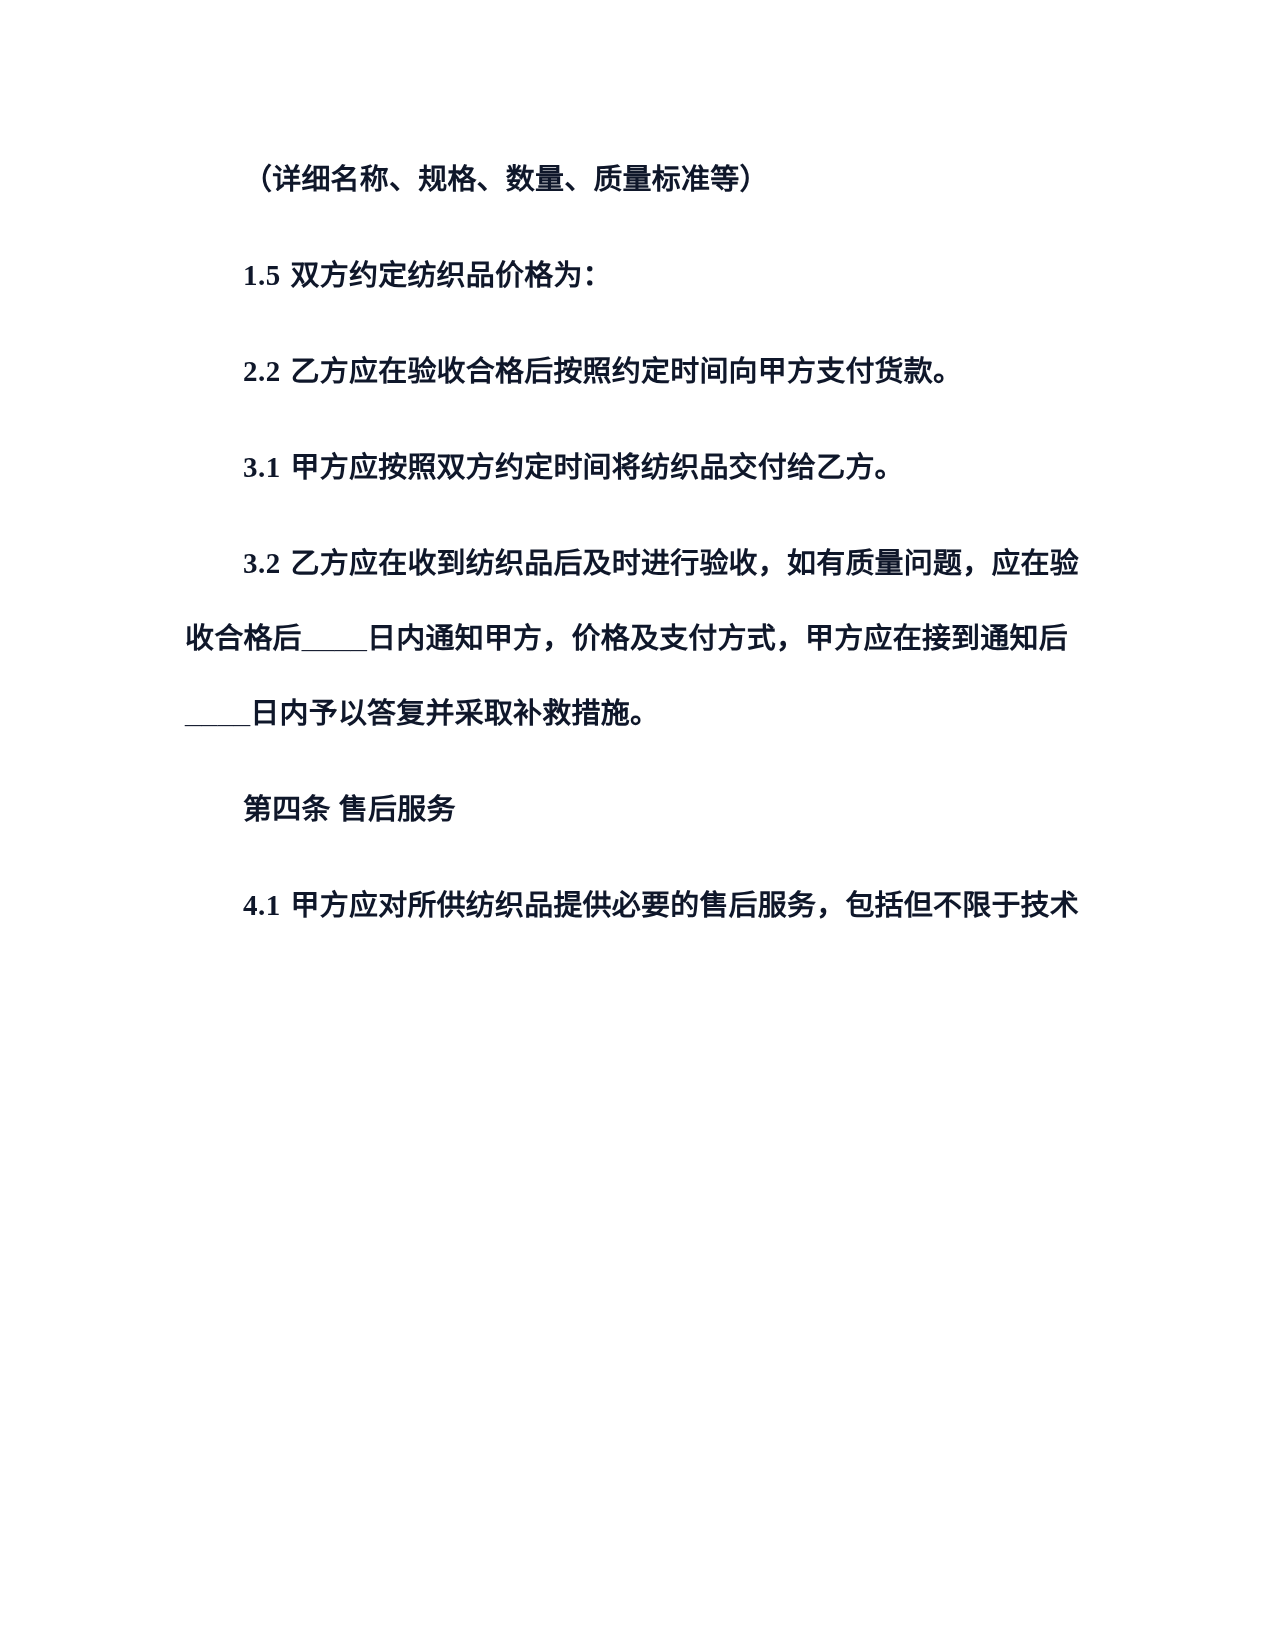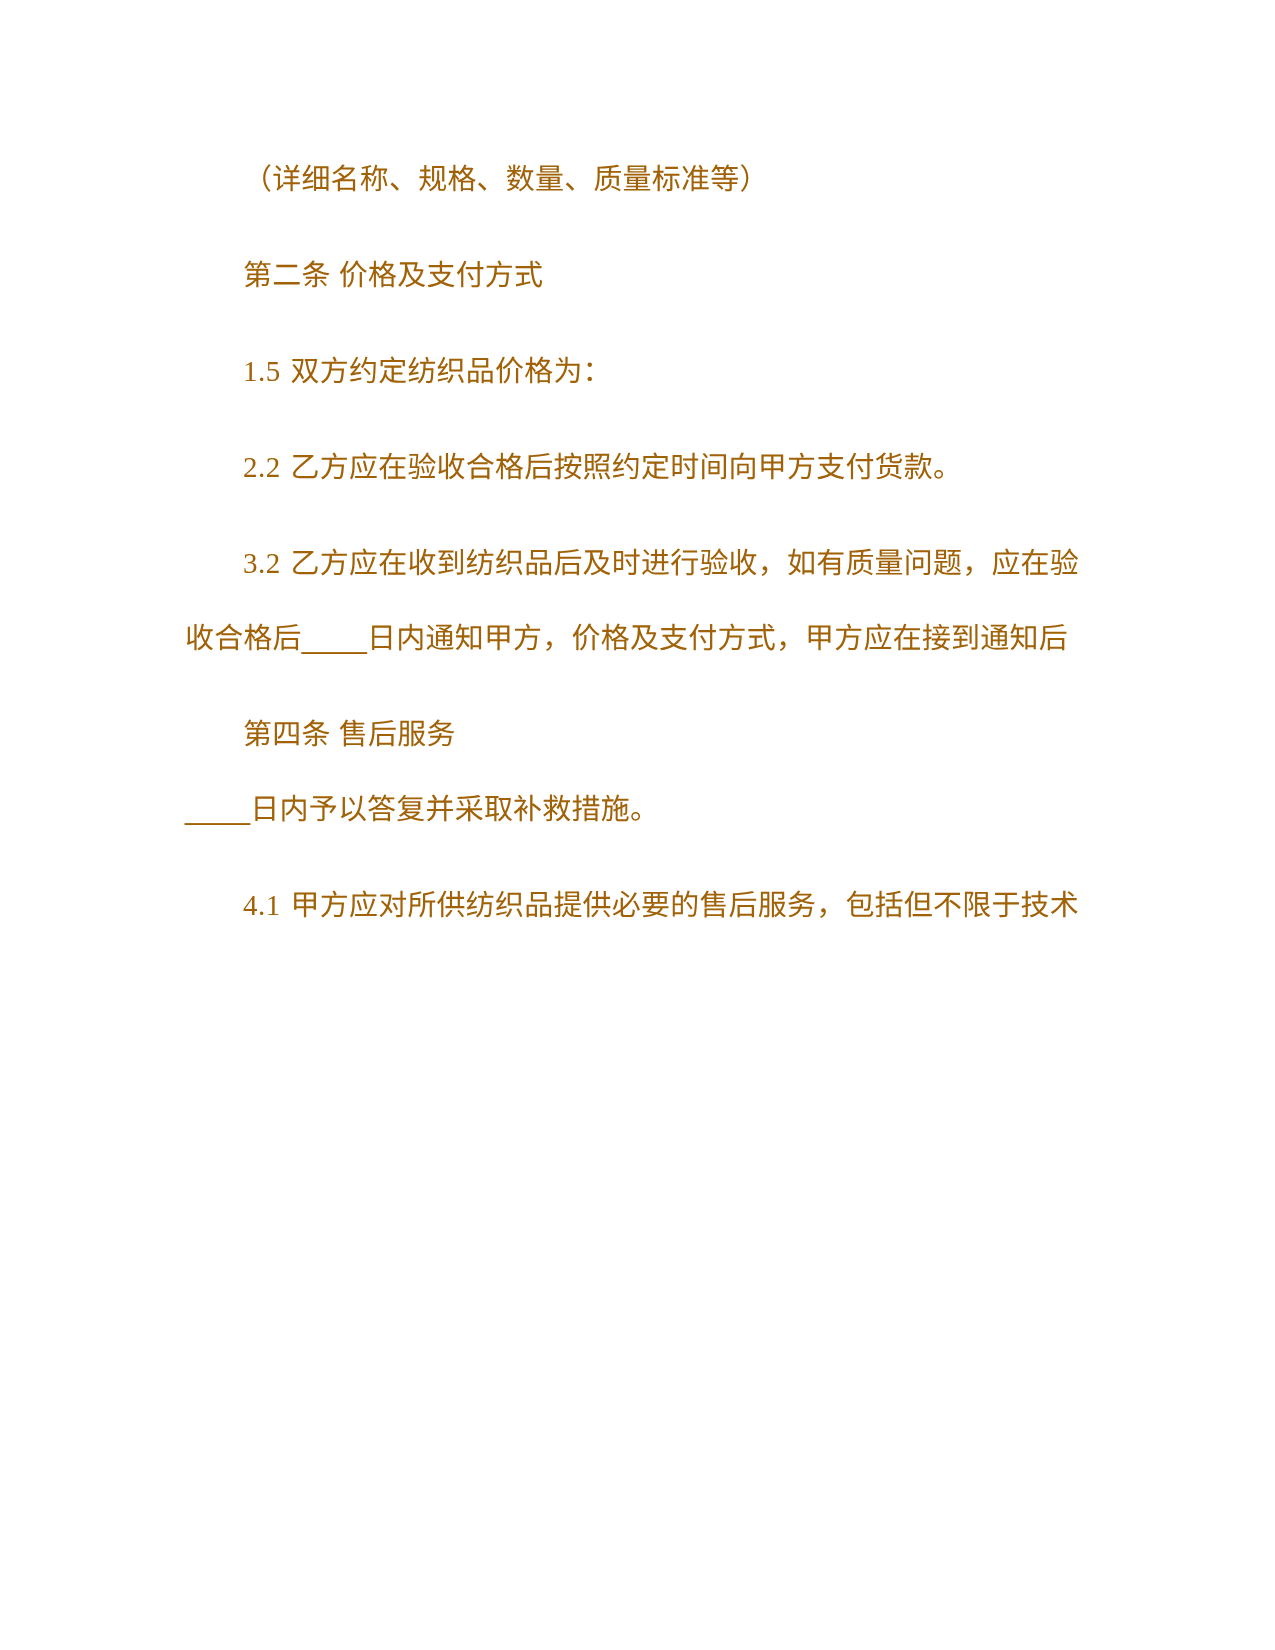--- a/index.html
+++ b/index.html
@@ -21,25 +21,25 @@
     top: 0;
     width: 1275px;
     height: 1650px;
     background: #ffffff;
   }
   .content {
     position: absolute;
     left: 185px;
     top: 142px;
     width: 906px;
-    color: #a16207;
+    color: #0f172a;
     font-family: "Liberation Sans", "DejaVu Sans", sans-serif;
     font-size: 29px;
     line-height: 75px;
-    font-weight: 400;
+    font-weight: 700;
     text-align: left;
   }
   .line {
     white-space: nowrap;
     letter-spacing: 0.2px;
   }
   
   .indent {
     text-indent: 2em;
   }
@@ -59,34 +59,34 @@
 </head>
 <body>
 
 <div class="page">
   <div class="content">
 
     <div class="line indent"><span class="num"></span><span>（详细名称、规格、数量、质量标准等）</span></div>
 
 
 
-    <div class="line indent para"><span class="num"></span><span>第二条 价格及支付方式</span></div>
 
     <div class="line indent para"><span class="num">1.5</span><span>双方约定纺织品价格为：</span></div>
 
 
     <div class="line indent para"><span class="num">2.2</span><span>乙方应在验收合格后按照约定时间向甲方支付货款。</span></div>
 
 
+    <div class="line indent para"><span class="num">3.1</span><span>甲方应按照双方约定时间将纺织品交付给乙方。</span></div>
 
     <div class="line indent para"><span class="num">3.2</span><span>乙方应在收到纺织品后及时进行验收，如有质量问题，应在验</span></div>
 
     <div class="line"><span class="num"></span><span>收合格后____日内通知甲方，价格及支付方式，甲方应在接到通知后</span></div>
 
+    <div class="line"><span class="num"></span><span>____日内予以答复并采取补救措施。</span></div>
+
     <div class="line indent para"><span class="num"></span><span>第四条 售后服务</span></div>
-
-    <div class="line"><span class="num"></span><span>____日内予以答复并采取补救措施。</span></div>
 
     <div class="line indent para"><span class="num">4.1</span><span>甲方应对所供纺织品提供必要的售后服务，包括但不限于技术</span></div>
 
 
   </div>
 </div>
 
 </body></html>

